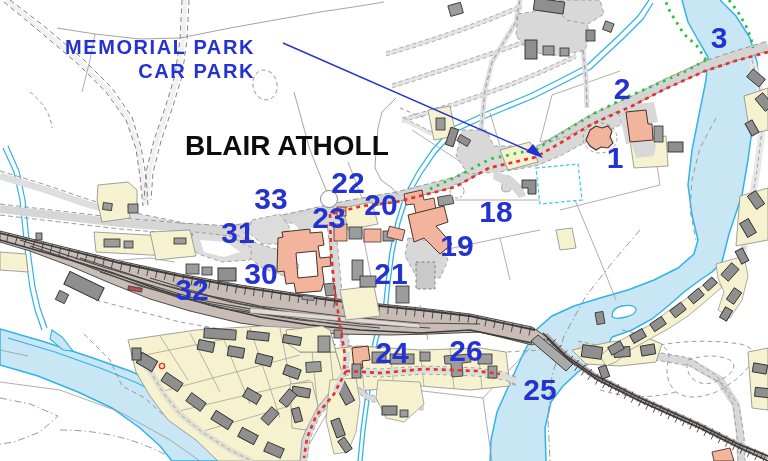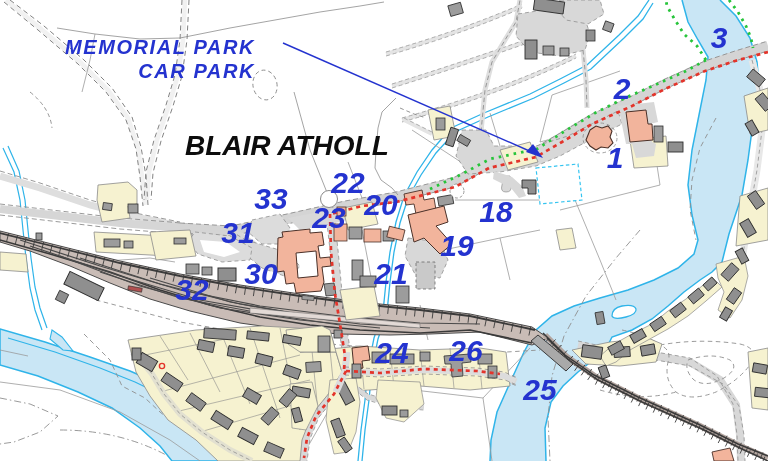--- a/index.html
+++ b/index.html
@@ -1,16 +1,16 @@
 <!DOCTYPE html>
 <html><head>
 <meta charset="utf-8">
 <style>
 html,body{margin:0;padding:0;background:#fff;}
-#map{width:768px;height:461px;position:relative;overflow:hidden;font-family:"Liberation Sans",sans-serif;font-style:italic;}
+#map{width:768px;height:461px;position:relative;overflow:hidden;font-family:"Liberation Sans",sans-serif;}
 text{font-family:"Liberation Sans",sans-serif;}
 </style>
 </head>
 <body>
 <div id="map">
 <svg width="768" height="461" viewBox="0 0 768 461" xmlns="http://www.w3.org/2000/svg">
 
 <rect x="0" y="0" width="768" height="461" fill="#ffffff"></rect>
 
 <path d="M0,329 L45,342 L90,357 L130,371 L162,385 L192,403 L218,425 L238,448 L248,461 L172,461 L160,446 L140,428 L112,408 L78,392 L38,376 L0,365 Z" fill="#c9e6f5" stroke="#2fb4e9" stroke-width="1.5"></path>

